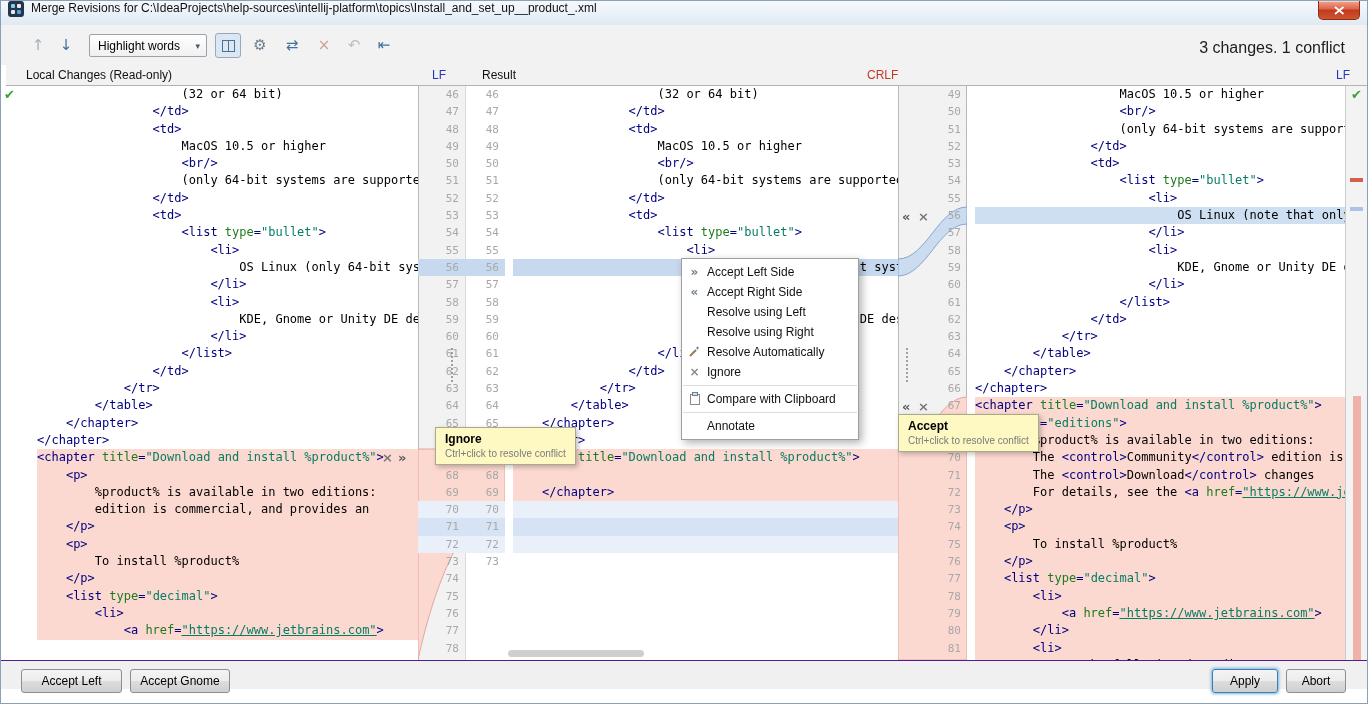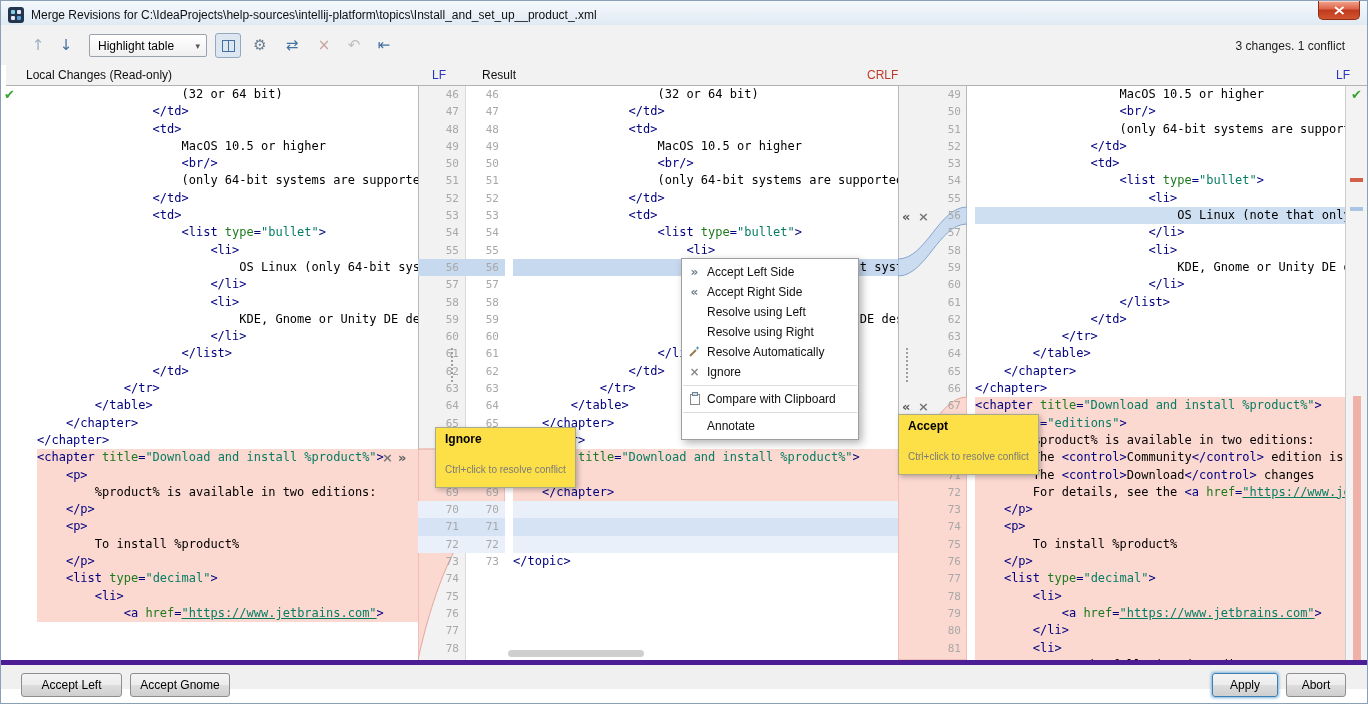--- a/index.html
+++ b/index.html
@@ -1,33 +1,33 @@
 <!DOCTYPE html>
 <html><head>
 <meta charset="utf-8">
 <style>
   *{margin:0;padding:0;box-sizing:border-box}
   html,body{width:1368px;height:704px;overflow:hidden;background:#fff;font-family:"Liberation Sans",sans-serif}
   .win{position:relative;width:1368px;height:704px;border:1px solid #8aa0b8;background:#fff;overflow:hidden}
 
   
-  .titlebar{position:absolute;left:0;top:0;width:100%;height:28px;background:linear-gradient(#f5f9fc,#dde8f3);border-bottom:1px solid #b8c8d8;display:flex;align-items:center}
+  .titlebar{position:absolute;left:0;top:0;width:100%;height:28px;background:linear-gradient(#f5f9fc,#dde8f3);border-bottom:1px solid #b8c8d8;display:flex;}
   .app-icon{width:16px;height:16px;margin:0 7px;background:#24354e;border-radius:3px;position:relative;flex:none}
   .app-icon i{position:absolute;width:4px;height:4px;border-radius:1px}
   .title{font-size:12px;color:#101010;white-space:nowrap}
   .close-btn{position:absolute;right:7px;top:0;width:42px;height:19px;background:linear-gradient(#f2a68f,#dd6248 45%,#bf3a1d 50%,#d25430);border:1px solid #8c2f15;border-top:none;border-radius:0 0 5px 5px;display:flex;align-items:center;justify-content:center;cursor:pointer;box-shadow:inset 0 1px 0 rgba(255,255,255,.5)}
 
   
   .toolbar{position:absolute;left:0;top:24px;width:100%;height:40px;background:#f2f2f2}
   .tbtn{position:absolute;top:8px;width:26px;height:25px;display:flex;align-items:center;justify-content:center;border-radius:3px;cursor:pointer}
   .icon-font{font-family:"DejaVu Sans",sans-serif;font-size:15px;line-height:1}
   .toggle-on{background:#dce7f2;border:1px solid #93a9c0}
   .combo{position:absolute;left:88px;top:9px;width:118px;height:23px;background:linear-gradient(#ffffff,#f0f0f0);border:1px solid #98a3ad;border-radius:2px;font-size:12px;display:flex;align-items:center;padding-left:8px;cursor:pointer}
   .combo .chev{position:absolute;right:6px;top:6px;color:#555;font-size:9px;font-family:"DejaVu Sans",sans-serif}
-  .status{position:absolute;right:22px;top:14px;font-size:12px;color:#1d1d1d}
+  .status{position:absolute;right:22px;top:14px;font-size:16px;color:#1d1d1d}
 
   
   .pheads{position:absolute;left:5px;top:64px;width:100%;height:21px;background:#f2f2f2;border-bottom:1px solid #b3b3b3;font-size:12px;color:#111}
   .pheads span{position:absolute;top:3px;white-space:nowrap}
   .sep-lf{color:#2a35c0}
   .sep-crlf{color:#c0392b}
   .ph-right-title{max-width:404px;overflow:hidden}
 
   
   .editor{position:absolute;left:0;top:85px;width:1368px;height:574px;background:#fff;overflow:hidden}
@@ -53,28 +53,28 @@
   .hthumb{position:absolute;background:#cfcfcf;border-radius:4px}
   .vs-mark{position:absolute}
 
   
   #context-menu{position:absolute;left:680px;top:257px;width:178px;background:#ffffff;border:1px solid #9e9e9e;box-shadow:3px 3px 8px rgba(0,0,0,.3);padding:3px 0;z-index:50}
   .menu-item{height:20px;display:flex;align-items:center;font-size:12px;color:#111;cursor:pointer}
   .mi-icon{width:25px;text-align:center;flex:none;font-family:"DejaVu Sans",sans-serif;font-size:12px;line-height:1}
   .menu-sep{height:1px;background:#dcdcdc;margin:3px 1px}
 
   
-  .hint{position:absolute;background:#fde047;border:1px solid #a9a98c;box-shadow:2px 2px 5px rgba(0,0,0,.25);padding:4px 9px 12px 9px;z-index:60;white-space:nowrap}
+  .hint{position:absolute;background:#fef9c3;border:1px solid #a9a98c;box-shadow:2px 2px 5px rgba(0,0,0,.25);padding:4px 9px 5px 9px;z-index:60;white-space:nowrap}
   .h-title{font-size:12px;font-weight:bold;color:#000}
-  .h-sub{font-size:10px;color:#7a7a7a;margin-top:18px}
+  .h-sub{font-size:10px;color:#7a7a7a;margin-top:2px}
   #hint-ignore{left:434px;top:426px}
   #hint-accept{left:897px;top:413px}
 
   
-  .footer{position:absolute;left:0;top:659px;width:100%;height:29px;background:#f0f0f0;border-top:5px solid #4c1d95}
+  .footer{position:absolute;left:0;top:659px;width:100%;height:29px;background:#f0f0f0;border-top:1px solid #4c1d95}
   .wbtn{position:absolute;top:8px;height:24px;font-family:"Liberation Sans",sans-serif;font-size:12px;color:#000;background:linear-gradient(#f4f4f4,#ececec 48%,#dddddd 52%,#cfcfcf);border:1px solid #8e8e8e;border-radius:3px;cursor:pointer}
   .wbtn.default{border:1px solid #3c7fb1;box-shadow:0 0 3px 1px #7ab2e0}
 </style>
 </head>
 <body>
 
 <div class="win">
 
   <div class="titlebar">
     <span class="app-icon">
@@ -92,21 +92,21 @@
   </div>
 
   <div class="toolbar">
     <div class="tbtn" style="left:24px">
         <span class="icon-font" style="color:#9fb0c0">↑</span>
       </div>
     <div class="tbtn" style="left:52px">
         <span class="icon-font" style="color:#44719f">↓</span>
       </div>
     <div class="combo">
-      <span>Highlight table</span>
+      <span>Highlight words</span>
       <span class="chev">▾</span>
     </div>
     <div class="tbtn toggle-on" style="left:214px">
       <svg width="13" height="12" viewBox="0 0 13 12">
           <rect x="0.5" y="0.5" width="12" height="11" fill="none" stroke="#44719f"></rect>
           <line x1="6.5" y1="0.5" x2="6.5" y2="11.5" stroke="#44719f"></line>
         </svg>
     </div>
     <div class="tbtn" style="left:246px">
         <span class="icon-font" style="color:#6b7e90">⚙</span>
@@ -158,20 +158,21 @@
         <div class="crow"><span class="tx">                        </span><span class="tg">&lt;/li</span><span class="tg">&gt;</span></div>
         <div class="crow"><span class="tx">                    </span><span class="tg">&lt;/list</span><span class="tg">&gt;</span></div>
         <div class="crow"><span class="tx">                </span><span class="tg">&lt;/td</span><span class="tg">&gt;</span></div>
         <div class="crow"><span class="tx">            </span><span class="tg">&lt;/tr</span><span class="tg">&gt;</span></div>
         <div class="crow"><span class="tx">        </span><span class="tg">&lt;/table</span><span class="tg">&gt;</span></div>
         <div class="crow"><span class="tx">    </span><span class="tg">&lt;/chapter</span><span class="tg">&gt;</span></div>
         <div class="crow"><span class="tg">&lt;/chapter</span><span class="tg">&gt;</span></div>
         <div class="crow hl-pink"><span class="tg">&lt;chapter</span> <span class="an">title</span><span class="tg">=</span><span class="av">"Download and install %product%"</span><span class="tg">&gt;</span></div>
         <div class="crow hl-pink"><span class="tx">    </span><span class="tg">&lt;p</span><span class="tg">&gt;</span></div>
         <div class="crow hl-pink"><span class="tx">        %product% is available in two editions:</span></div>
+        <div class="crow hl-pink"><span class="tx">        edition is commercial, and provides an</span></div>
         <div class="crow hl-pink"><span class="tx">    </span><span class="tg">&lt;/p</span><span class="tg">&gt;</span></div>
         <div class="crow hl-pink"><span class="tx">    </span><span class="tg">&lt;p</span><span class="tg">&gt;</span></div>
         <div class="crow hl-pink"><span class="tx">        To install %product%</span></div>
         <div class="crow hl-pink"><span class="tx">    </span><span class="tg">&lt;/p</span><span class="tg">&gt;</span></div>
         <div class="crow hl-pink"><span class="tx">    </span><span class="tg">&lt;list</span> <span class="an">type</span><span class="tg">=</span><span class="av">"decimal"</span><span class="tg">&gt;</span></div>
         <div class="crow hl-pink"><span class="tx">        </span><span class="tg">&lt;li</span><span class="tg">&gt;</span></div>
         <div class="crow hl-pink"><span class="tx">            </span><span class="tg">&lt;a</span> <span class="an">href</span><span class="tg">=</span><span class="av lk">"https://www.jetbrains.com"</span><span class="tg">&gt;</span></div>
       </div>
 
     <div class="gbg" style="left:417px;width:47px;background:#f2f2f2;border-left:1px solid #b9b9b9"></div>
@@ -310,21 +311,20 @@
         <div class="crow"><span class="tx">            </span><span class="tg">&lt;/tr</span><span class="tg">&gt;</span></div>
         <div class="crow"><span class="tx">        </span><span class="tg">&lt;/table</span><span class="tg">&gt;</span></div>
         <div class="crow"><span class="tx">    </span><span class="tg">&lt;/chapter</span><span class="tg">&gt;</span></div>
         <div class="crow"><span class="tg">&lt;/chapter</span><span class="tg">&gt;</span></div>
         <div class="crow hl-pink"><span class="tg">&lt;chapter</span> <span class="an">title</span><span class="tg">=</span><span class="av">"Download and install %product%"</span><span class="tg">&gt;</span></div>
         <div class="crow hl-pink">&nbsp;</div>
         <div class="crow hl-pink"><span class="tx">    </span><span class="tg">&lt;/chapter</span><span class="tg">&gt;</span></div>
         <div class="crow hl-insl">&nbsp;</div>
         <div class="crow hl-ins">&nbsp;</div>
         <div class="crow hl-insl">&nbsp;</div>
-        <div class="crow"><span class="tg">&lt;/topic</span><span class="tg">&gt;</span></div>
       </div>
     <div id="code-right" class="region code" style="left:966px;width:378px;padding-left:8px">
         <div class="crow"><span class="tx">                    MacOS 10.5 or higher</span></div>
         <div class="crow"><span class="tx">                    </span><span class="tg">&lt;br</span><span class="tg">/&gt;</span></div>
         <div class="crow"><span class="tx">                    (only 64-bit systems are supported)</span></div>
         <div class="crow"><span class="tx">                </span><span class="tg">&lt;/td</span><span class="tg">&gt;</span></div>
         <div class="crow"><span class="tx">                </span><span class="tg">&lt;td</span><span class="tg">&gt;</span></div>
         <div class="crow"><span class="tx">                    </span><span class="tg">&lt;list</span> <span class="an">type</span><span class="tg">=</span><span class="av">"bullet"</span><span class="tg">&gt;</span></div>
         <div class="crow"><span class="tx">                        </span><span class="tg">&lt;li</span><span class="tg">&gt;</span></div>
         <div class="crow hl-blue"><span class="tx">                            OS Linux (note that only 64-bit systems are supported)</span></div>

